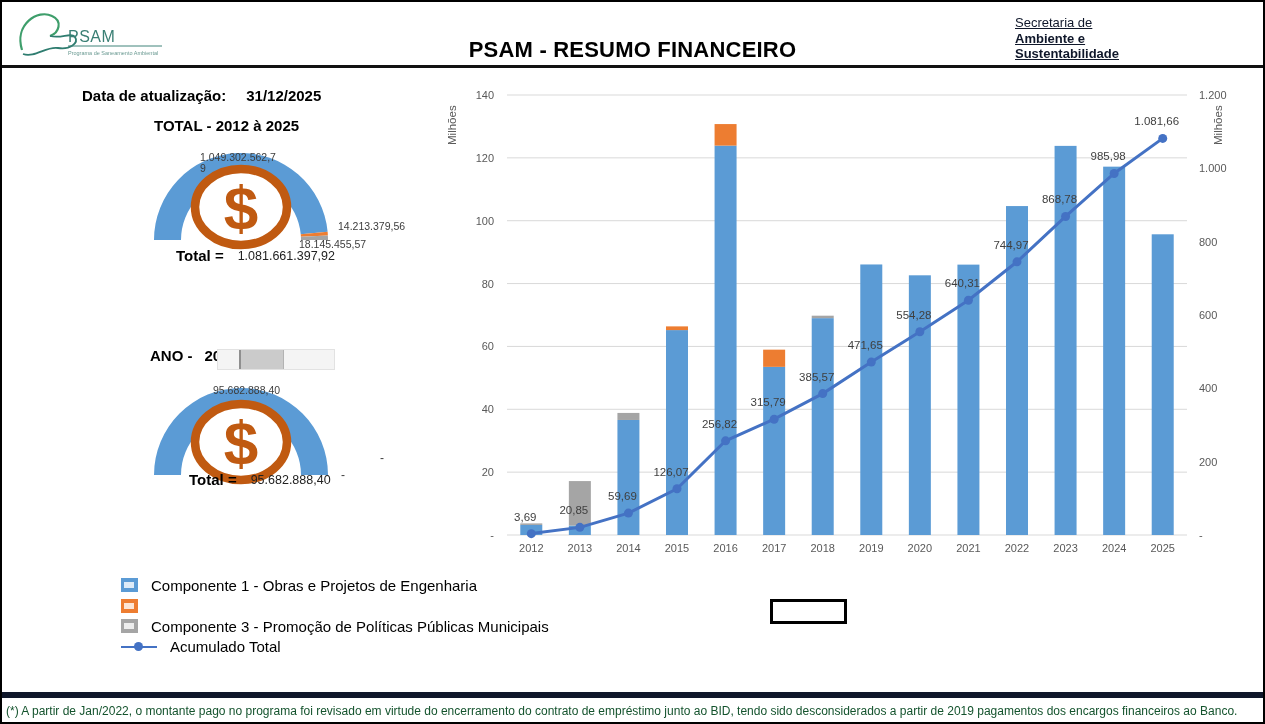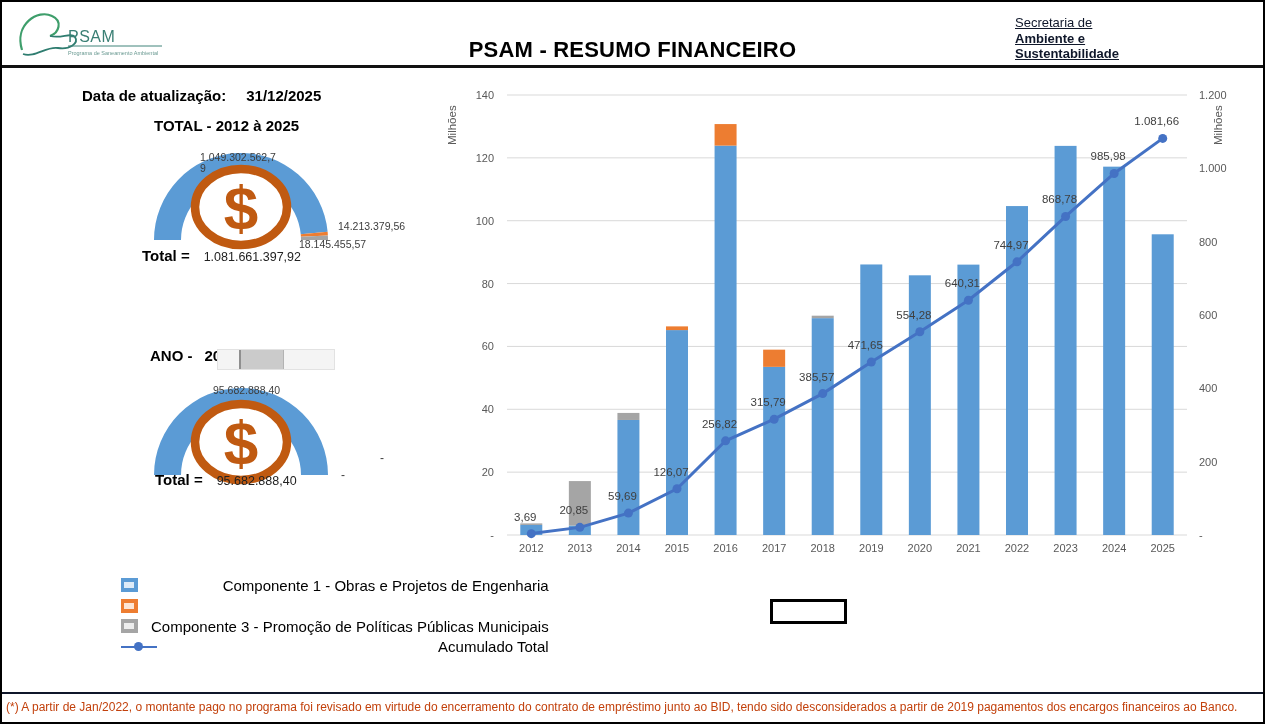--- a/index.html
+++ b/index.html
@@ -22,49 +22,49 @@
 
   #gauge1{position:absolute;left:152px;top:138px;}
   #gauge2{position:absolute;left:152px;top:373px;}
   .glabel{position:absolute;font-size:10.5px;color:#3d3d3d;}
   .blue-lab{left:198px;top:150px;width:92px;text-align:left;line-height:11px;}
   .or-lab{left:336px;top:218px;}
   .gr-lab{left:297px;top:236px;}
   .y-lab{left:211px;top:382px;}
   .dash1{left:378px;top:449px;font-size:12px;}
   .dash2{left:339px;top:466px;font-size:12px;}
-  .tot-row{position:absolute;display:flex;align-items:flex-end;gap:14px;}
+  .tot-row{position:absolute;display:flex;align-items:center;gap:14px;margin-left:34px;}
   #tot1{left:140px;top:245px;}
   #tot2{left:153px;top:469px;}
   .tot-lab{font-size:15px;font-weight:bold;color:#000;}
   .tot-val{font-size:12.5px;color:#222;}
 
   
   .scrollbar{position:absolute;left:215px;top:347px;width:118px;height:21px;background:#f4f4f4;border:1px solid #e2e2e2;box-sizing:border-box;}
   .thumb{position:absolute;left:21px;top:0;width:45px;height:100%;background:#cbcbcb;border-left:2px solid #8f8f8f;border-right:1px solid #b3b3b3;box-sizing:border-box;}
 
   
   .legend{position:absolute;left:119px;top:573px;}
-  .lrow{display:flex;align-items:center;gap:13px;height:20.5px;font-size:15px;color:#000;justify-content:space-between;}
+  .lrow{display:flex;align-items:center;gap:13px;height:20.5px;font-size:15px;color:#000;}
   .sw{width:17px;height:14px;position:relative;flex:0 0 17px;}
   .sw-blue{background:#5B9BD5;}.sw-orange{background:#ED7D31;}.sw-gray{background:#A5A5A5;}
   .sw::after{content:"";position:absolute;left:3px;top:4px;width:10px;height:6px;background:rgba(255,255,255,.8);}
   .lline{width:36px;height:0;border-top:2.5px solid #4472C4;position:relative;flex:0 0 36px;}
   .lline::after{content:"";position:absolute;left:13px;top:-5.5px;width:9px;height:9px;border-radius:50%;background:#4472C4;}
 
   
   #chart-svg{position:absolute;left:428px;top:73px;}
   text.tick{font-family:"Liberation Sans",sans-serif;font-size:11px;fill:#595959;}
   text.axis-title{font-family:"Liberation Sans",sans-serif;font-size:11.5px;fill:#595959;}
   text.dlabel{font-family:"Liberation Sans",sans-serif;font-size:11.5px;fill:#3f3f3f;}
   .dollar{font-family:"Liberation Sans",sans-serif;font-weight:bold;fill:#C05A11;}
 
   .box{position:absolute;left:768px;top:597px;width:71px;height:19px;border:3px solid #000;}
 
-  .footnote{position:absolute;left:0;right:0;top:690px;border-top:2px solid #0f172a;padding:6px 4px 0 4px;font-size:12px;color:#c2410c;background:#fff;}
+  .footnote{position:absolute;left:0;right:0;top:690px;border-top:6px solid #0f172a;padding:6px 4px 0 4px;font-size:12px;color:#14532d;background:#fff;}
 </style>
 </head>
 <body>
 
 <div class="page">
 
   <div class="header">
     <svg id="psam-logo" width="170" height="56" viewBox="0 0 170 56">
       <path d="M12,44 C4,18 28,3 42,10 C53,15 49,27 40,30" fill="none" stroke="#3E9E6B" stroke-width="2.2"></path>
       <path d="M40,30 C52,33 60,26 65,31 C69,37 60,44 48,42 C36,40 25,52 13,48" fill="none" stroke="#2F7D70" stroke-width="1.8"></path>

